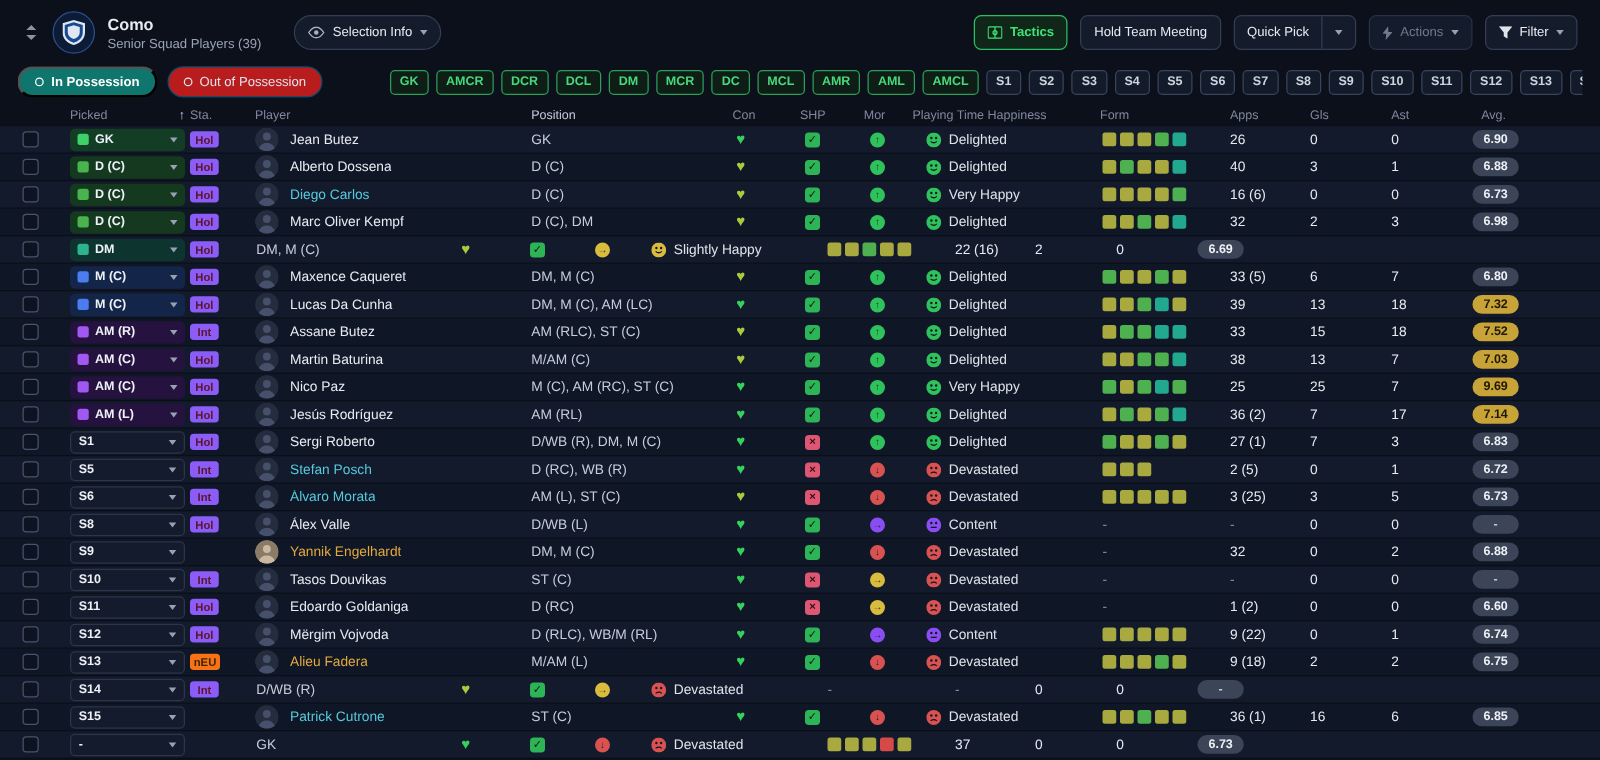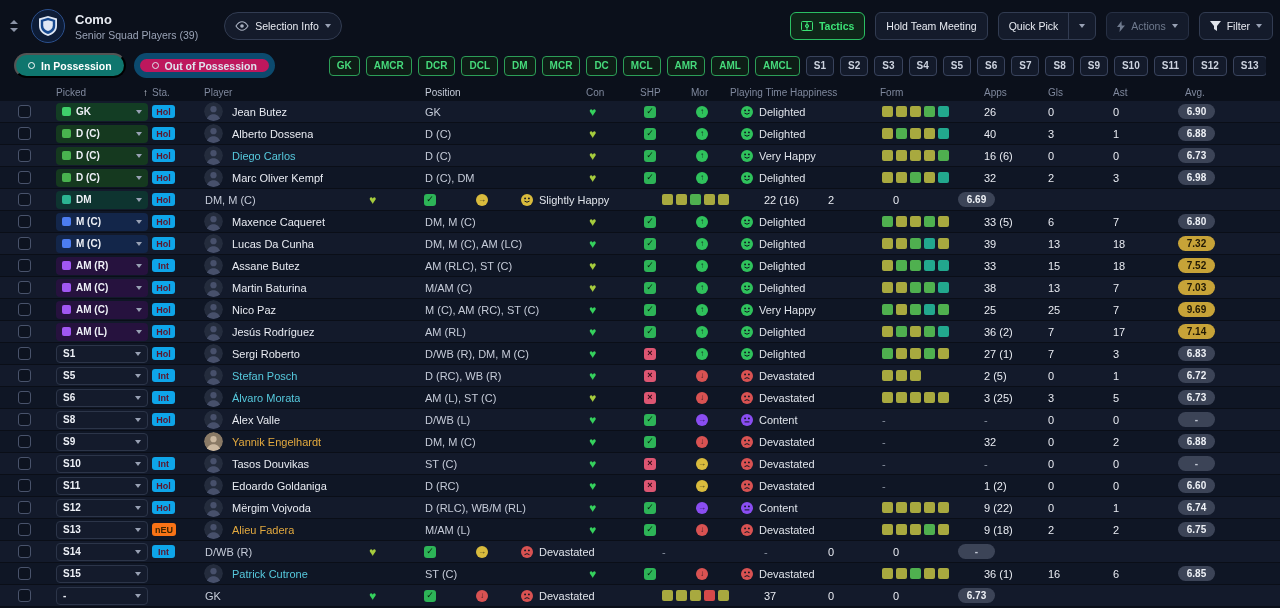--- a/index.html
+++ b/index.html
@@ -1,19 +1,19 @@
 <!DOCTYPE html>
 <html><head>
 <meta charset="utf-8">
 <style>
   *{margin:0;padding:0;box-sizing:border-box}
   html,body{width:1280px;height:608px;background:#0b101b;color:#e8ebf2;
     font-family:"Liberation Sans","DejaVu Sans",sans-serif;overflow:hidden}
   
-  .topbar{display:flex;align-items:center;height:52px;padding:0 7px;gap:10px}
+  .topbar{display:flex;align-items:center;height:52px;padding:0 18px;gap:10px}
   .collapse{display:flex;flex-direction:column;gap:4px;align-items:center;width:14px;cursor:pointer}
   .tri-up{width:0;height:0;border-left:4px solid transparent;border-right:4px solid transparent;border-bottom:4px solid #8b93a6}
   .tri-dn{width:0;height:0;border-left:4px solid transparent;border-right:4px solid transparent;border-top:4px solid #8b93a6}
   .badge{width:34px;height:34px;border-radius:50%;background:#0d1c36;border:1px solid #2b4f8c;
     display:flex;align-items:center;justify-content:center;flex:none}
   .titleblock{display:flex;flex-direction:column;gap:2px;white-space:nowrap}
   .club{font-size:13px;font-weight:bold}
   .subtitle{font-size:10.5px;color:#9aa3b6}
   .btn{display:inline-flex;align-items:center;gap:6px;height:28px;padding:0 10px;border-radius:6px;
     border:1px solid #323c52;background:#141b2b;font-size:10.5px;color:#e8ebf2;cursor:pointer;white-space:nowrap}
@@ -24,21 +24,21 @@
   .split{display:inline-flex;align-items:stretch;border:1px solid #323c52;border-radius:6px;overflow:hidden;background:#141b2b;cursor:pointer}
   .split .seg{display:flex;align-items:center;padding:0 10px;height:26px;font-size:10.5px;gap:6px}
   .split .seg + .seg{border-left:1px solid #323c52}
   .caret{width:0;height:0;border-left:3.5px solid transparent;border-right:3.5px solid transparent;
     border-top:4px solid #98a1b4;display:inline-block;flex:none}
   
   .filterbar{display:flex;align-items:center;height:27px;padding:0 14px}
   .pill{display:inline-flex;align-items:center;gap:6px;height:25px;padding:0 12px;border-radius:13px;
     font-size:10.5px;font-weight:bold;cursor:pointer;white-space:nowrap}
   .pill-in{background:#0f766e;color:#fff}
-  .pill-out{background:#be185d;border:6px solid #0c4a6e;color:#dfe4ee;margin-left:8px;font-weight:bold}
+  .pill-out{background:#b91c1c;border:1px solid #0c4a6e;color:#dfe4ee;margin-left:8px;font-weight:normal}
   .ring{width:7px;height:7px;border:1.5px solid currentColor;border-radius:50%;flex:none}
   .chips{display:flex;align-items:center;gap:6px;margin-left:54px;flex:1;overflow:hidden}
   .chip{height:20px;padding:0 7px;border-radius:4px;font-size:10px;font-weight:bold;
     display:inline-flex;align-items:center;cursor:pointer;flex:none}
   .chip-green{border:1px solid #2c9e57;color:#46d97b;background:#0e1d16}
   .chip-slot{border:1px solid #39435c;color:#cdd3df;background:#131a2a}
   
   .thead{display:flex;align-items:center;height:18px;margin-top:4px;font-size:10px;color:#7f889d}
   .tr{display:flex;align-items:center;height:22px;font-size:11px;border-bottom:1px solid #0a0e17}
   .tr:nth-child(odd){background:#131a2b}
@@ -69,21 +69,21 @@
   .pick .plab{font-size:10px;font-weight:bold;flex:1;color:#eef1f7;white-space:nowrap}
   .psq{width:9px;height:9px;border-radius:2px;flex:none}
   .pt-gk{background:#133d24}.pt-gk .psq{background:#3fd06a}
   .pt-def{background:#15391f}.pt-def .psq{background:#49b34f}
   .pt-dm{background:#0e3430}.pt-dm .psq{background:#2cb491}
   .pt-mid{background:#13264a}.pt-mid .psq{background:#4c7df0}
   .pt-am{background:#26123e}.pt-am .psq{background:#a157f2}
   .pt-slot,.pt-none{background:#141b2c;border:1px solid #2c3549}
   .tag{display:inline-flex;align-items:center;justify-content:center;min-width:23px;height:13px;
     padding:0 3px;border-radius:3px;font-size:9px;font-weight:bold}
-  .tag-pink{background:#0ea5e9;color:#5c152c}
+  .tag-pink{background:#8b5cf6;color:#5c152c}
   .tag-orange{background:#f97316;color:#3d2500}
   .avatar{width:19px;height:19px;border-radius:50%;overflow:hidden;flex:none;display:inline-flex}
   .pname{white-space:nowrap;overflow:hidden;text-overflow:ellipsis}
   .n-default{color:#e8ebf2}.n-teal{color:#56c9dd}.n-orange{color:#e2a93f}
   .heart{font-size:12px;line-height:1}
   .h-green{color:#35d15d}.h-lime{color:#a6cc3d}
   .shp{width:12px;height:12px;border-radius:3px;display:inline-flex;align-items:center;justify-content:center;
     font-size:9px;font-weight:bold;line-height:1}
   .shp-ok{background:#2db457;color:#07230f}
   .shp-no{background:#dd5672;color:#2b0b15}

